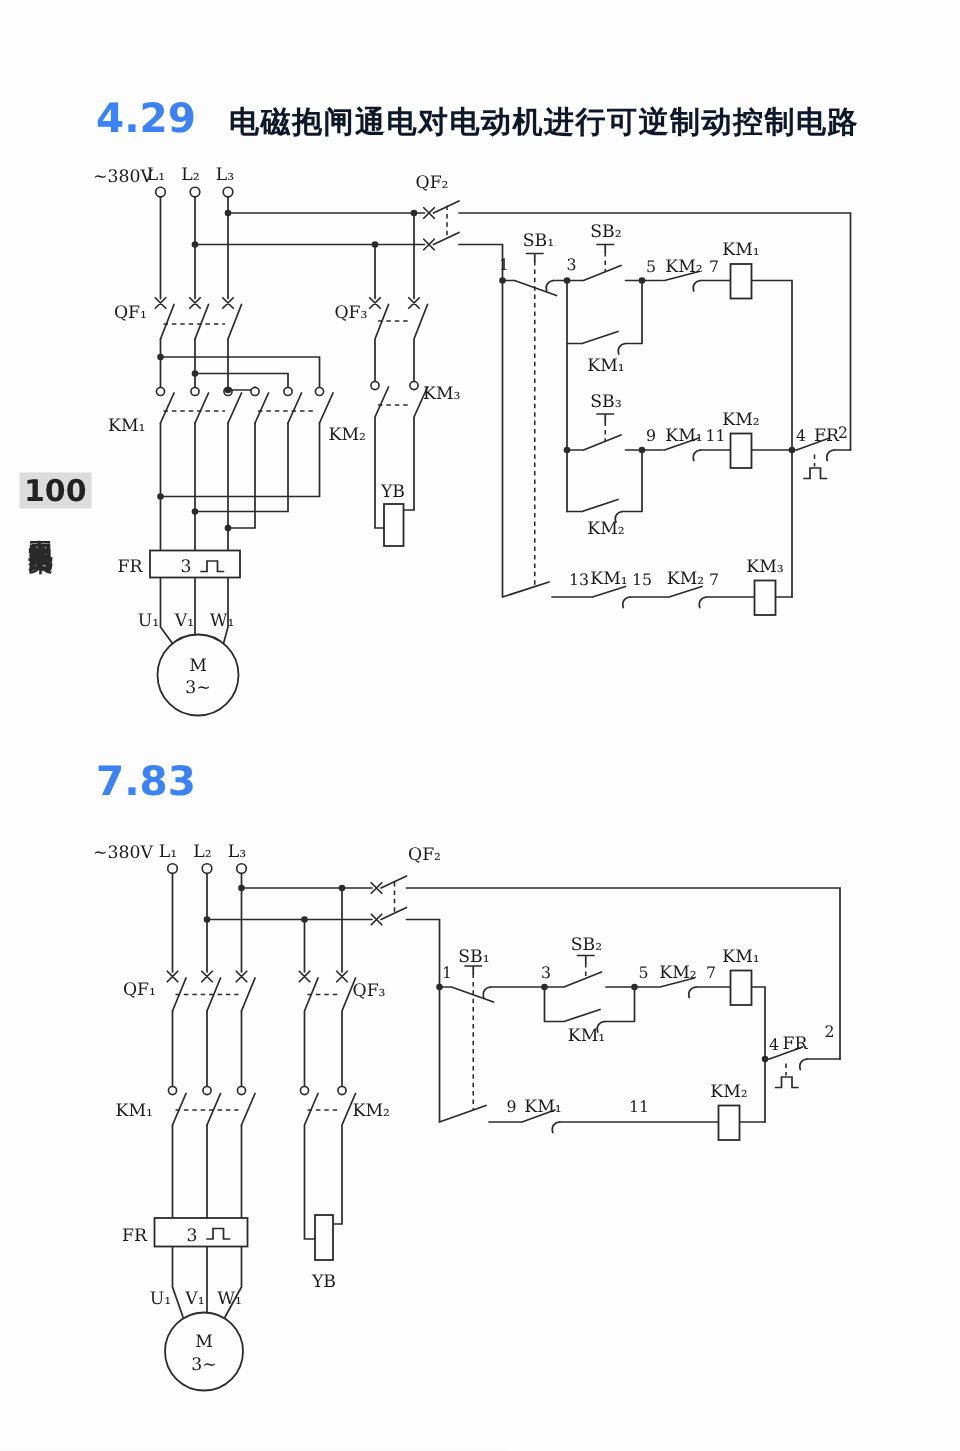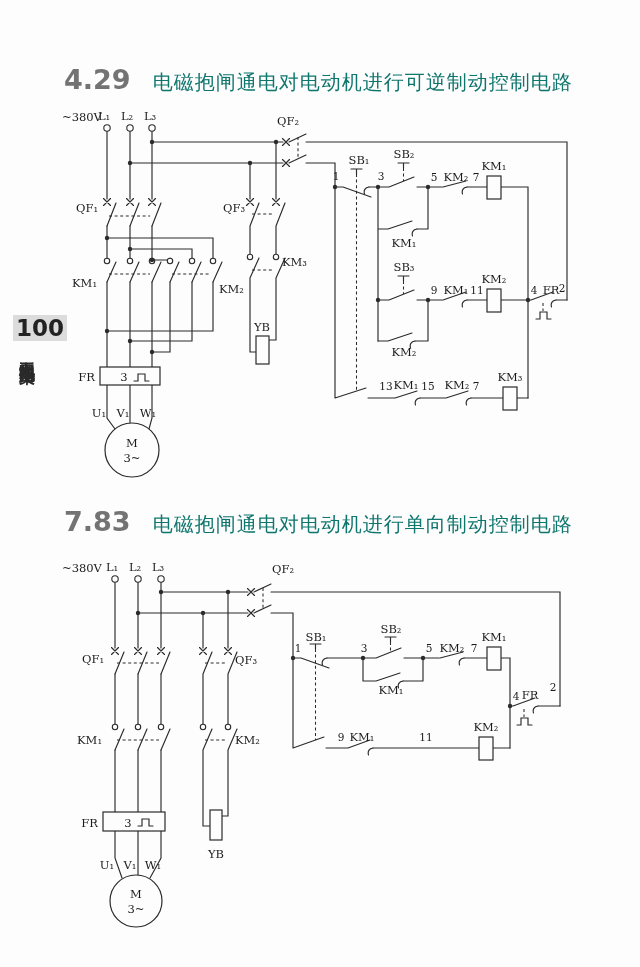--- a/index.html
+++ b/index.html
@@ -1,23 +1,23 @@
 <!DOCTYPE html>
 <html><head>
 <meta charset="utf-8">
 <style>
   html,body{margin:0;padding:0;}
   body{background:#e9e9e9;}
   #page{position:relative;width:640px;height:967px;background:#fdfdfd;overflow:hidden;
         font-family:"DejaVu Serif", serif;color:#1c1c1c;}
   .fig-head{position:absolute;left:64px;display:flex;align-items:baseline;gap:22px;white-space:nowrap;}
-  .fig-no{font-family:"DejaVu Sans", sans-serif;font-weight:bold;font-size:27px;color:#737373;}
-  .fig-title{font-family:"DejaVu Sans", sans-serif;font-weight:normal;font-size:20px;letter-spacing:1px;color:#0f766e;}
+  .fig-no{font-family:"DejaVu Sans", sans-serif;font-weight:bold;font-size:27px;color:#3b82f6;}
+  .fig-title{font-family:"DejaVu Sans", sans-serif;font-weight:bold;font-size:20px;letter-spacing:1px;color:#0f172a;}
   #sidebar{position:absolute;left:13px;top:315px;}
-  #page-no{font-family:"DejaVu Sans", sans-serif;font-size:23px;font-weight:bold;color:#222;
+  #page-no{font-family:"DejaVu Sans", sans-serif;font-size:20px;font-weight:bold;color:#222;
            background:#dcdcdc;padding:0 3px;display:inline-block;}
   #book-title{margin-top:8px;margin-left:3px;writing-mode:vertical-rl;text-orientation:upright;
            font-family:"DejaVu Sans", sans-serif;font-size:16px;font-weight:600;letter-spacing:1px;color:#2a2a2a;}
   #watermark{position:absolute;right:12px;bottom:6px;font-family:"DejaVu Sans", sans-serif;
            font-weight:bold;font-size:23px;letter-spacing:1px;color:#fff;
            text-shadow:1px 1px 1px #444,-1px -1px 1px #999,0 0 3px #666;}
   svg{position:absolute;left:0;}
   .w{stroke:#2b2b2b;stroke-width:1.15;fill:none;stroke-linecap:round;}
   .dash{stroke:#2b2b2b;stroke-width:1.05;fill:none;stroke-dasharray:3 2.6;}
   .dot{fill:#2b2b2b;stroke:none;}
@@ -160,21 +160,20 @@
       <text class="lb" x="406" y="389" text-anchor="middle">KM₁</text>
       <text class="num" x="428" y="390" text-anchor="middle">15</text>
       <text class="lb" x="457" y="389" text-anchor="middle">KM₂</text>
       <text class="num" x="476" y="390" text-anchor="middle">7</text>
       <text class="lb" x="510" y="381" text-anchor="middle">KM₃</text>
     </g>
   </svg>
 
   <div class="fig-head" style="top:506px">
     <span class="fig-no">7.83</span>
-    <span class="fig-title">电磁抱闸通电对电动机进行单向制动控制电路</span>
   </div>
 
   <svg style="top:550px" width="640" height="400" viewBox="0 550 640 400">
     <g class="w">
       <path d="M115,582 V648 M138,582 V648 M161,582 V648"></path>
       <path d="M161,592 H248 M254,592 L271,584 M271,592 H560 V706 M138,613 H248 M254,613 L271,605 M271,613 H293 V658"></path>
       <path d="M115,674 L124,652 M138,674 L147,652 M161,674 L170,652"></path>
       <path d="M115,674 V724 M138,674 V724 M161,674 V724"></path>
       <path d="M115,750 L124,729 M138,750 L147,729 M161,750 L170,729"></path>
       <path d="M115,750 V812 M138,750 V812 M161,750 V812"></path>

